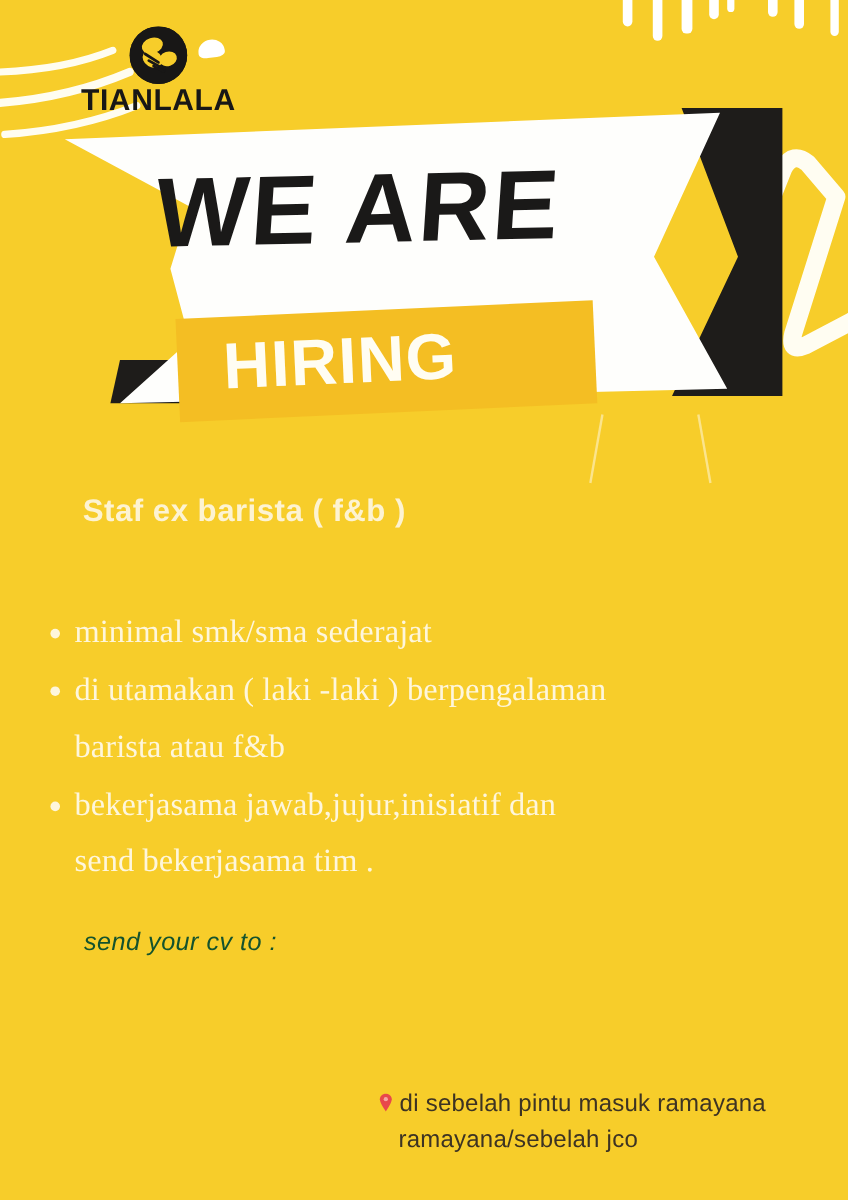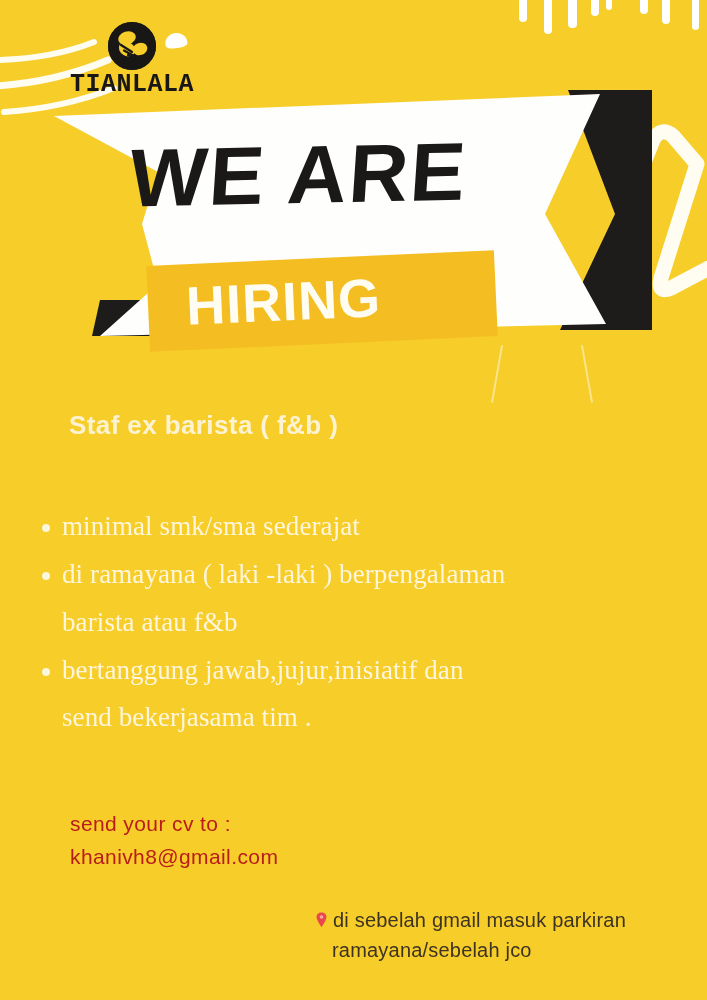--- a/index.html
+++ b/index.html
@@ -70,21 +70,21 @@
   .logo-badge {
     width: 48px;
     height: 48px;
     margin: 0 auto 2px auto;
     background: #181716;
     border-radius: 50%;
     position: relative;
   }
   .logo-badge svg { display: block; }
   .logo-word {
-    font-family: Liberation Mono, monospace;
+    font-family: Liberation Sans, sans-serif;
     font-weight: bold;
     font-size: 25px;
     letter-spacing: 0.5px;
     color: #181716;
     line-height: 1;
   }
 
   
   .banner-wrap {
     position: absolute;
@@ -188,26 +188,27 @@
     font-size: 27px;
     line-height: 1.55;
     color: #FEF6DC;
     letter-spacing: 0.1px;
   }
 
   
   .cv-block {
     position: absolute;
     left: 70px;
-    top: 808px;
+    top: 770px;
     font-family: "Liberation Sans", sans-serif;
     font-size: 21px;
     line-height: 1.55;
-    color: #b91c1c;
+    color: #14532d;
     letter-spacing: 0.4px;
+    font-style: italic;
   }
 
   
   .loc-block {
     position: absolute;
     left: 316px;
     top: 905px;
     width: 352px;
     font-family: "Liberation Sans", sans-serif;
     font-size: 20px;
@@ -309,46 +310,45 @@
 
   <div class="job-title">Staf ex barista ( f&amp;b )</div>
 
   <div class="reqs">
     <div class="req">
       <span class="req-dot"></span>
       <span class="req-text">minimal smk/sma sederajat</span>
     </div>
     <div class="req">
       <span class="req-dot"></span>
-      <span class="req-text">di ramayana ( laki -laki ) berpengalaman</span>
+      <span class="req-text">di utamakan ( laki -laki ) berpengalaman</span>
     </div>
     <div class="req">
       <span class="req-dot hidden"></span>
       <span class="req-text">barista atau f&amp;b</span>
     </div>
     <div class="req">
       <span class="req-dot"></span>
-      <span class="req-text">bertanggung jawab,jujur,inisiatif dan</span>
+      <span class="req-text">bekerjasama jawab,jujur,inisiatif dan</span>
     </div>
     <div class="req">
       <span class="req-dot hidden"></span>
       <span class="req-text">send bekerjasama tim .</span>
     </div>
   </div>
 
   <div class="cv-block">
     <div>send your cv to :</div>
-    <div>khanivh8@gmail.com</div>
   </div>
 
   <div class="loc-block">
     <div class="loc-line1">
       <span class="pin">
         <svg viewBox="0 0 13 18" width="11" height="16" aria-hidden="true">
           <path d="M6.5 0 C3 0 0.6 2.4 0.6 5.6 C0.6 9.2 6.5 17.5 6.5 17.5 C6.5 17.5 12.4 9.2 12.4 5.6 C12.4 2.4 10 0 6.5 0 Z" fill="#E8484B"></path>
           <circle cx="6.5" cy="5.4" r="2.1" fill="#F6A6A0"></circle>
         </svg>
-      </span><span>di sebelah gmail masuk parkiran</span>
+      </span><span>di sebelah pintu masuk ramayana</span>
     </div>
     <div class="loc-line2">ramayana/sebelah jco</div>
   </div>
 
 </div>
 
 </body></html>

